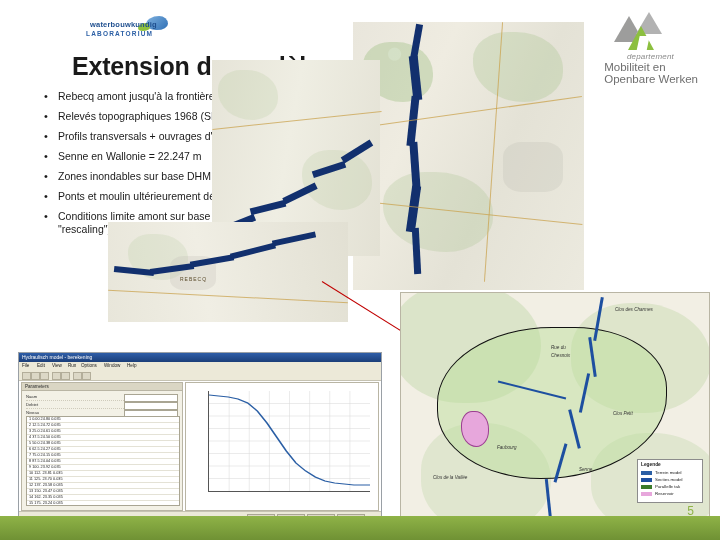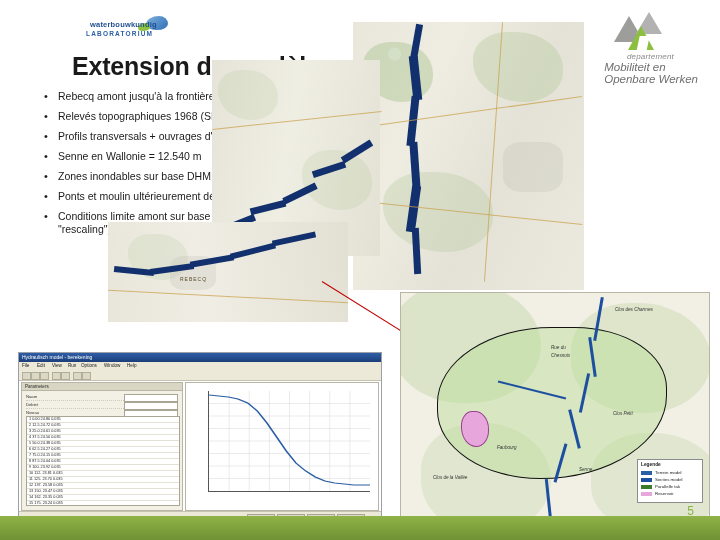--- a/index.html
+++ b/index.html
@@ -116,21 +116,20 @@
     font-style: italic;
     color: #8a8a8a;
     letter-spacing: .2px;
     margin-left: 35px;
   }
   .dep-txt2 {
     position: absolute;
     right: 10px;
     top: 49px;
     font-size: 11.5px;
-    font-style: italic;
     color: #6f6f6f;
     line-height: 12px;
     text-align: left;
   }
 
   
   .slide-title {
     position: absolute;
     left: 72px;
     top: 52px;
@@ -410,21 +409,21 @@
     <div class="dep-txt2" style="white-space:pre-line;">Mobiliteit en
 Openbare Werken</div>
   </div>
 
   <div class="slide-title">Extension du modèle</div>
 
   <div class="bullets">
     <div class="bullet"><span class="dot">•</span><span>Rebecq amont jusqu'à la frontière régionale</span></div>
     <div class="bullet"><span class="dot">•</span><span>Relevés topographiques 1968 (SPW)</span></div>
     <div class="bullet"><span class="dot">•</span><span>Profils transversals + ouvrages d'art</span></div>
-    <div class="bullet"><span class="dot">•</span><span>Senne en Wallonie = 12.540 m</span></div>
+    <div class="bullet"><span class="dot">•</span><span>Senne en Wallonie = 22.247 m</span></div>
     <div class="bullet"><span class="dot">•</span><span>Zones inondables sur base DHM 1x1m (SPW)</span></div>
     <div class="bullet"><span class="dot">•</span><span>Ponts et moulin ultérieurement démolis (très incertain)</span></div>
     <div class="bullet"><span class="dot">•</span><span>Conditions limite amont sur base des débits mesurés à Tubize (sans "rescaling")</span></div>
   </div>
 
   <div class="map-main">
     <div class="topo-tile tile-a">
       <div class="tile-green" style="left:10px;top:20px;width:70px;height:60px;"></div>
       <div class="tile-green" style="left:120px;top:10px;width:90px;height:70px;opacity:.7;"></div>
       <div class="tile-green" style="left:30px;top:150px;width:110px;height:80px;opacity:.6;"></div>

